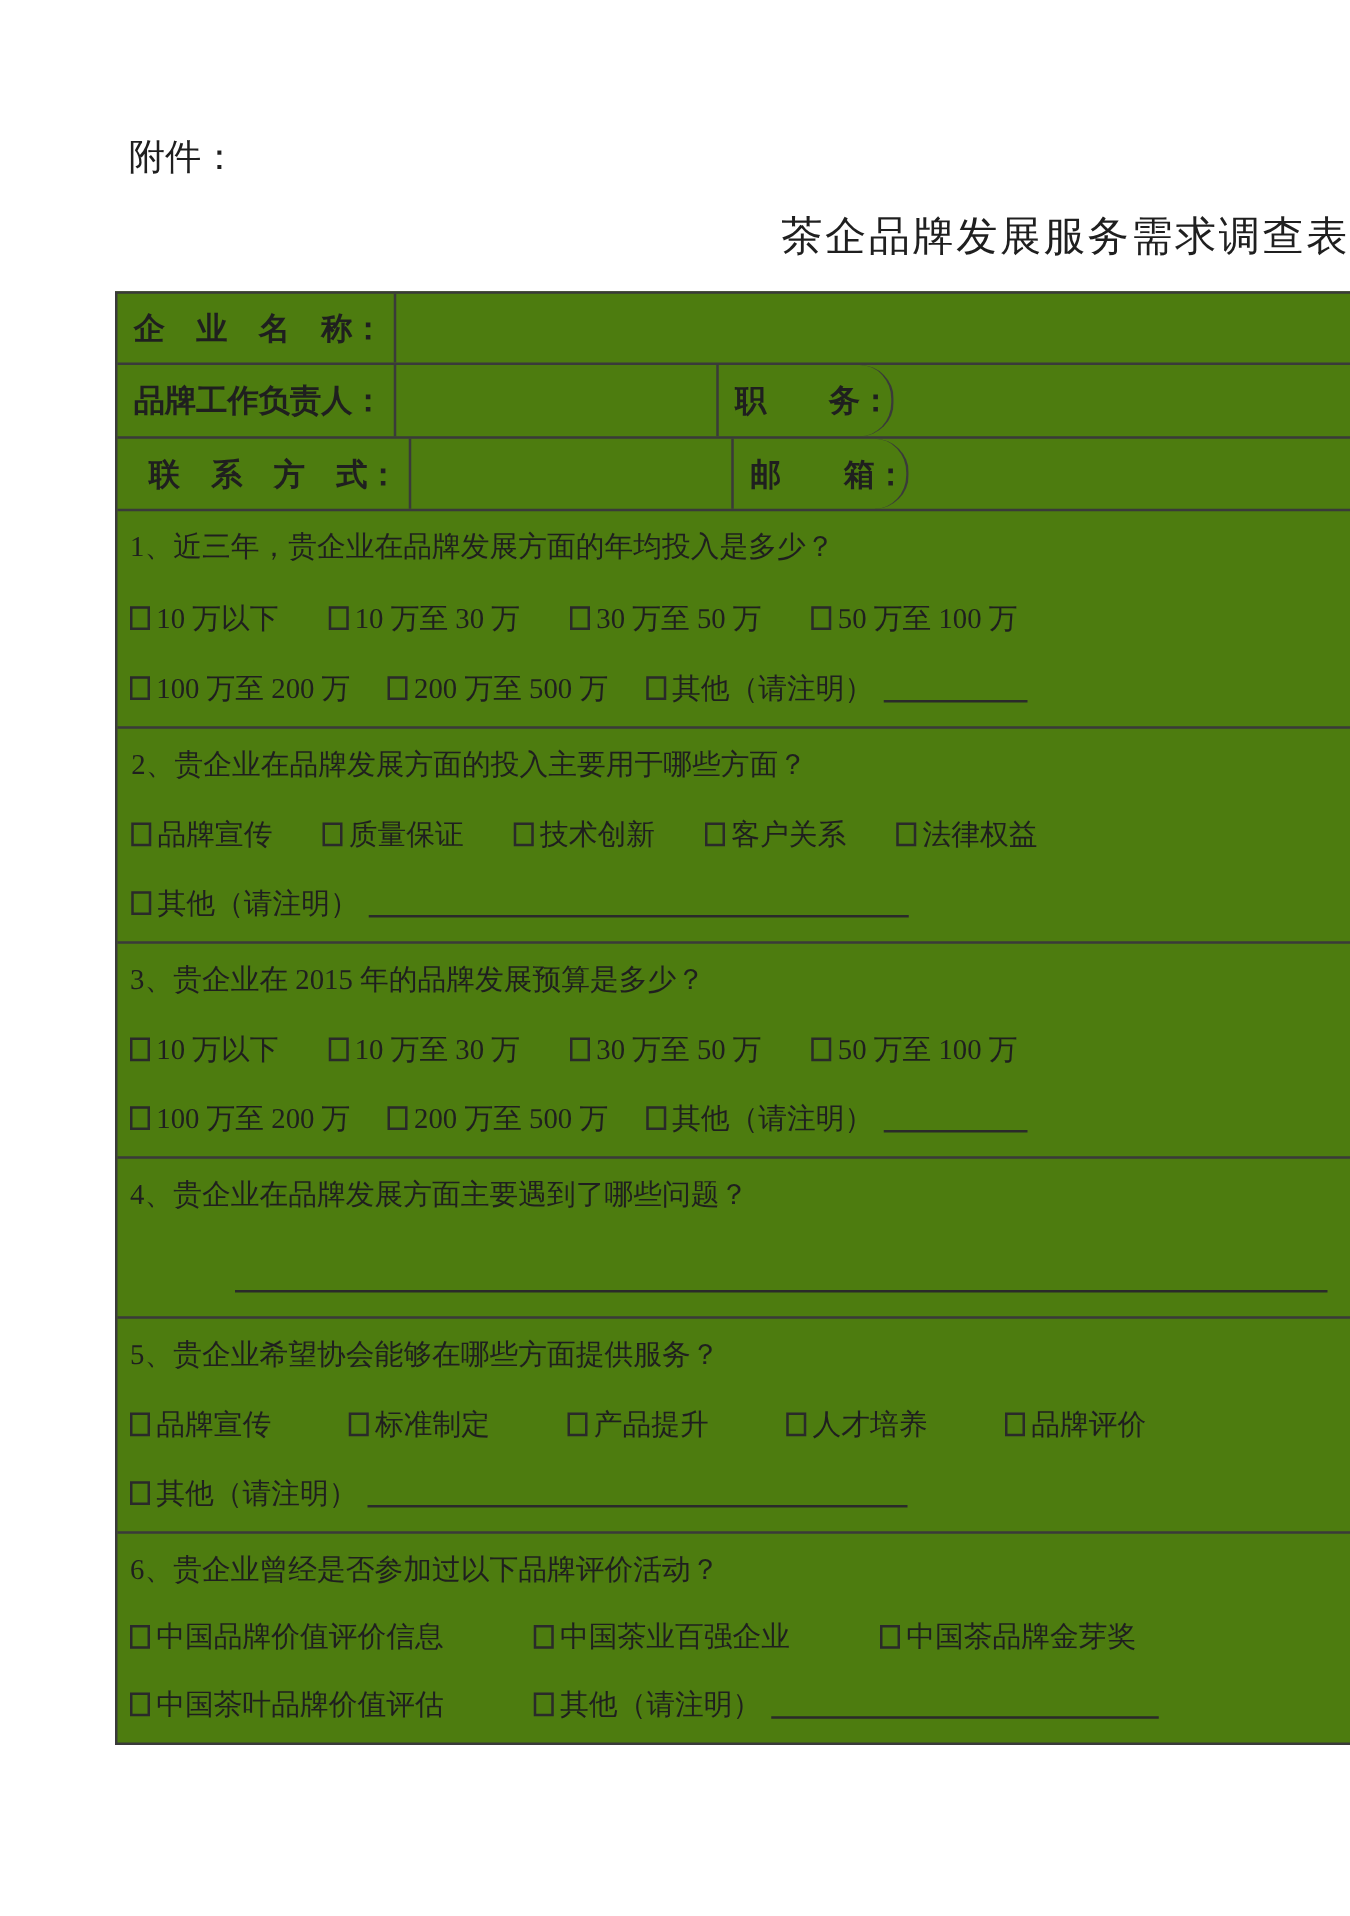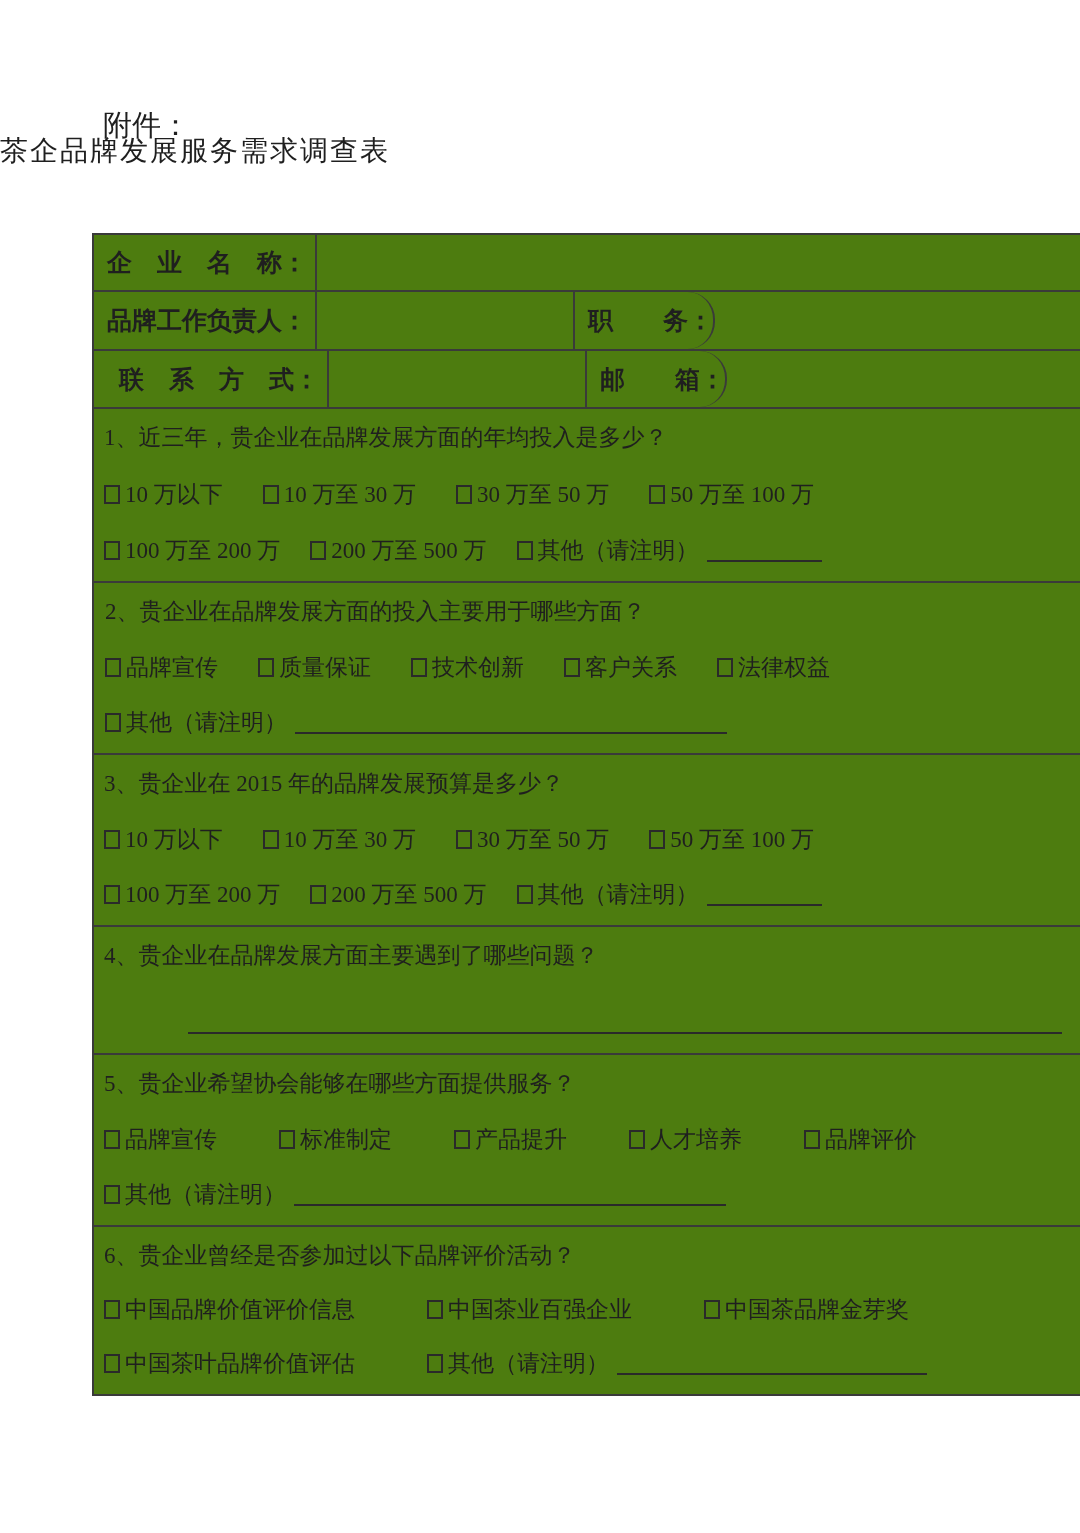--- a/index.html
+++ b/index.html
@@ -10,22 +10,22 @@
     background: #ffffff;
     font-family: "Liberation Serif", "DejaVu Serif", serif;
     color: #1f1f1f;
     overflow: hidden;
   }
   .attachment {
     position: absolute; left: 103px; top: 106px;
     font-size: 29px;
   }
   .doc-title {
-    position: absolute; left: 0; top: 132px; width: 100%;
-    text-align: left; font-size: 28px; letter-spacing: 2px;
+    position: absolute; left: 0; top: 167px; width: 100%;
+    text-align: right; font-size: 33px; letter-spacing: 2px;
   }
   .form-table {
     position: absolute; left: 92px; top: 233px; width: 1066px;
     border: 2px solid #3a3a3a;
     background: #4d7c0f;
   }
   .row { display: flex; width: 100%; }
   .row + .row { border-top: 2px solid #3a3a3a; }
   .cell { height: 100%; }
   .label-cell {

